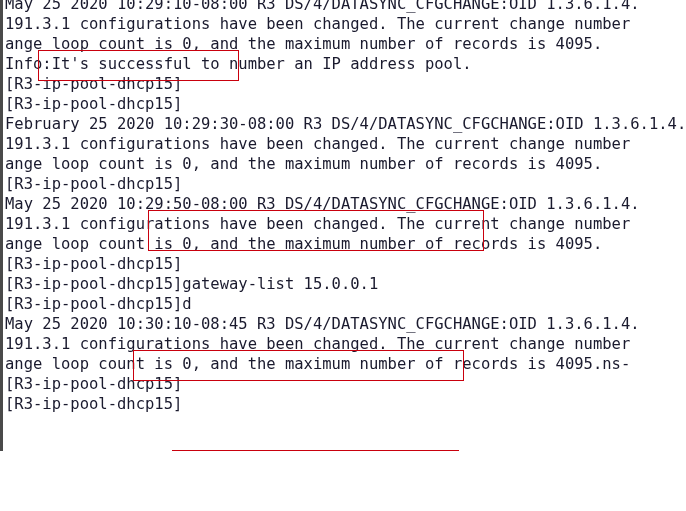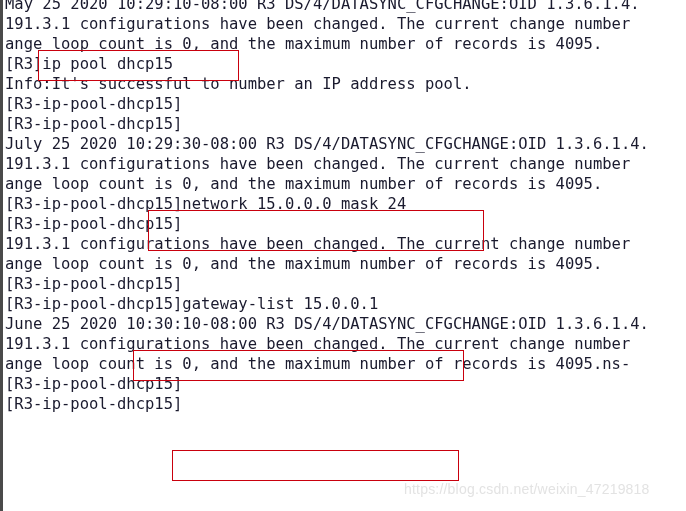--- a/index.html
+++ b/index.html
@@ -3,21 +3,21 @@
 <meta charset="utf-8">
 <style>
   html, body {
     margin: 0;
     padding: 0;
     background: #ffffff;
   }
   #screen {
     position: relative;
     width: 686px;
-    height: 511px;
+    height: 451px;
     background: #ffffff;
     overflow: hidden;
     font-family: "DejaVu Sans Mono", "Liberation Mono", monospace;
   }
   
   #left-border {
     position: absolute;
     left: 0;
     top: 0;
     width: 3px;
@@ -62,34 +62,34 @@
 <body>
 
 <div id="screen">
 
   <div id="left-border"></div>
 
   <div id="terminal-output">
       <div class="term-line">May 25 2020 10:29:10-08:00 R3 DS/4/DATASYNC_CFGCHANGE:OID 1.3.6.1.4.</div>
       <div class="term-line">191.3.1 configurations have been changed. The current change number</div>
       <div class="term-line">ange loop count is 0, and the maximum number of records is 4095.</div>
-      <div class="term-line">[R3]ip pool dhcp15</div>
       <div class="term-line">Info:It's successful to number an IP address pool.</div>
       <div class="term-line">[R3-ip-pool-dhcp15]</div>
       <div class="term-line">[R3-ip-pool-dhcp15]</div>
-      <div class="term-line">July 25 2020 10:29:30-08:00 R3 DS/4/DATASYNC_CFGCHANGE:OID 1.3.6.1.4.</div>
+      <div class="term-line">February 25 2020 10:29:30-08:00 R3 DS/4/DATASYNC_CFGCHANGE:OID 1.3.6.1.4.</div>
       <div class="term-line">191.3.1 configurations have been changed. The current change number</div>
       <div class="term-line">ange loop count is 0, and the maximum number of records is 4095.</div>
-      <div class="term-line">[R3-ip-pool-dhcp15]network 15.0.0.0 mask 24</div>
       <div class="term-line">[R3-ip-pool-dhcp15]</div>
+      <div class="term-line">May 25 2020 10:29:50-08:00 R3 DS/4/DATASYNC_CFGCHANGE:OID 1.3.6.1.4.</div>
       <div class="term-line">191.3.1 configurations have been changed. The current change number</div>
       <div class="term-line">ange loop count is 0, and the maximum number of records is 4095.</div>
       <div class="term-line">[R3-ip-pool-dhcp15]</div>
       <div class="term-line">[R3-ip-pool-dhcp15]gateway-list 15.0.0.1</div>
-      <div class="term-line">June 25 2020 10:30:10-08:00 R3 DS/4/DATASYNC_CFGCHANGE:OID 1.3.6.1.4.</div>
+      <div class="term-line">[R3-ip-pool-dhcp15]d</div>
+      <div class="term-line">May 25 2020 10:30:10-08:45 R3 DS/4/DATASYNC_CFGCHANGE:OID 1.3.6.1.4.</div>
       <div class="term-line">191.3.1 configurations have been changed. The current change number</div>
       <div class="term-line">ange loop count is 0, and the maximum number of records is 4095.ns-</div>
       <div class="term-line">[R3-ip-pool-dhcp15]</div>
       <div class="term-line">[R3-ip-pool-dhcp15]</div>
     </div>
 
   <div id="annotation-layer">
       <div class="annot-box" style="left: 38px; top: 50px; width: 201px; height: 31px; border-color: rgb(201, 0, 13);"></div>
       <div class="annot-box" style="left: 148px; top: 210px; width: 336px; height: 41px; border-color: rgb(201, 0, 13);"></div>
       <div class="annot-box" style="left: 133px; top: 350px; width: 331px; height: 31px; border-color: rgb(201, 0, 13);"></div>

